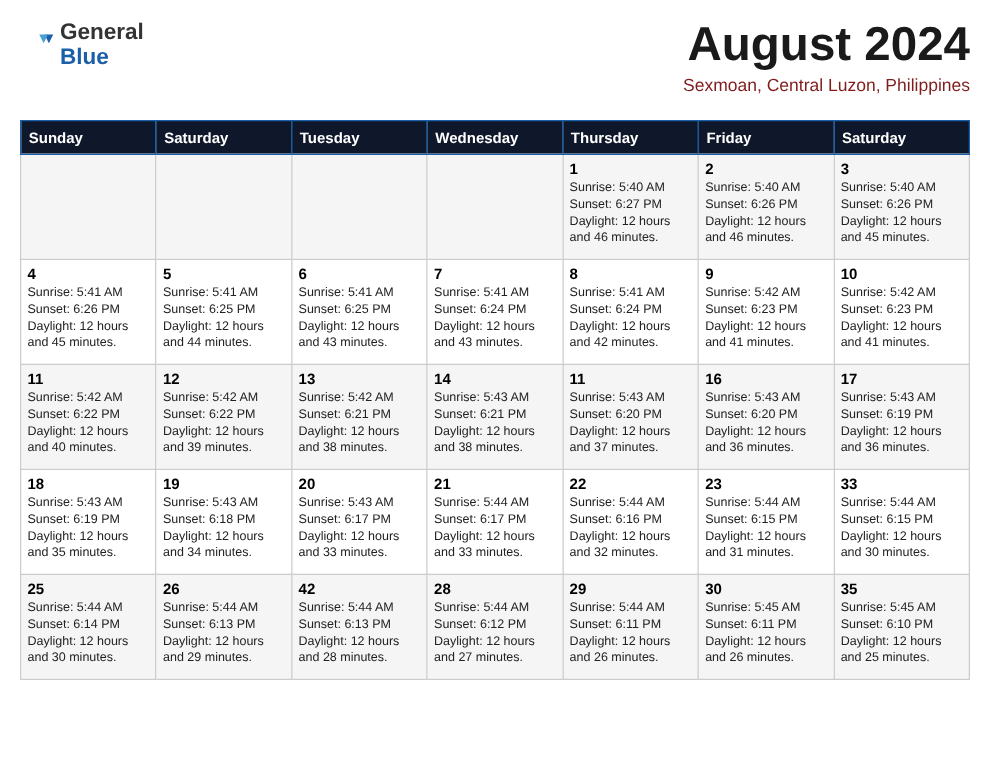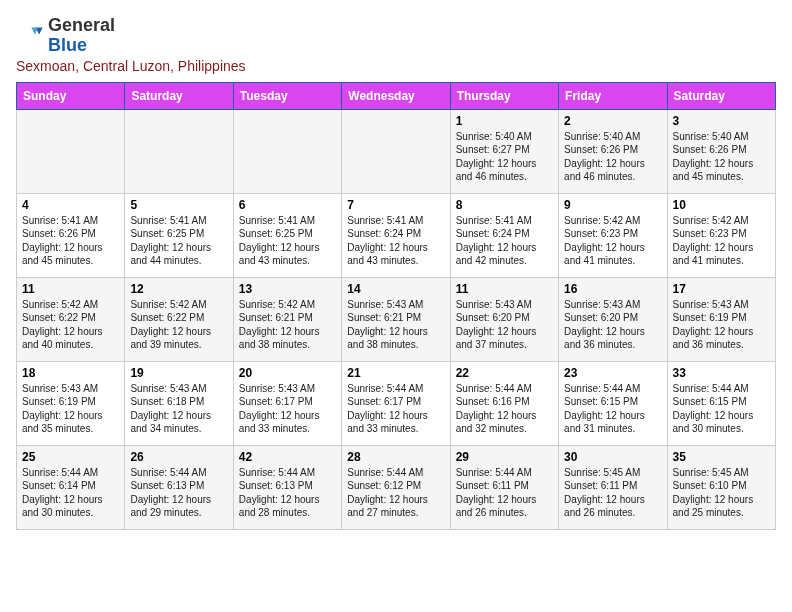--- a/index.html
+++ b/index.html
@@ -7,22 +7,21 @@
       font-family: Arial, sans-serif;
       background: #fff;
       width: 792px;
       min-height: 612px;
       padding: 16px;
     }
     .header {
       display: flex;
       align-items: flex-start;
       justify-content: space-between;
-      margin-bottom: 8px;
-      flex-direction: column;
+      margin-bottom: 20px;
     }
     .logo {
       display: flex;
       align-items: center;
       gap: 4px;
     }
     .logo-text {
       font-size: 18px;
       font-weight: bold;
       line-height: 1.1;
@@ -46,21 +45,21 @@
       font-size: 14px;
       color: #7f1d1d;
       margin-top: 2px;
     }
     table {
       width: 100%;
       border-collapse: collapse;
       font-size: 10.5px;
     }
     thead th {
-      background-color: #d946ef;
+      background-color: #0f172a;
       color: #fff;
       text-align: left;
       padding: 6px 6px;
       font-size: 12px;
       font-weight: bold;
       border: 1px solid #1a5fa8;
     }
     tbody td {
       border: 1px solid #ccc;
       vertical-align: top;
@@ -98,20 +97,21 @@
     <svg class="logo-icon" viewBox="0 0 40 40">
       <polygon points="28,8 38,8 33,18" fill="#1a5fa8"></polygon>
       <polygon points="22,8 32,8 27,18" fill="#4a9fd4"></polygon>
     </svg>
     <div class="logo-text">
       <span class="logo-general">General</span><br>
       <span class="logo-blue">Blue</span>
     </div>
   </div>
   <div class="title-block">
+    <div class="calendar-title">August 2024</div>
     <div class="calendar-subtitle">Sexmoan, Central Luzon, Philippines</div>
   </div>
 </div>
 
 <table>
   <thead>
     <tr>
     <th>Sunday</th>
         <th>Saturday</th>
         <th>Tuesday</th>

